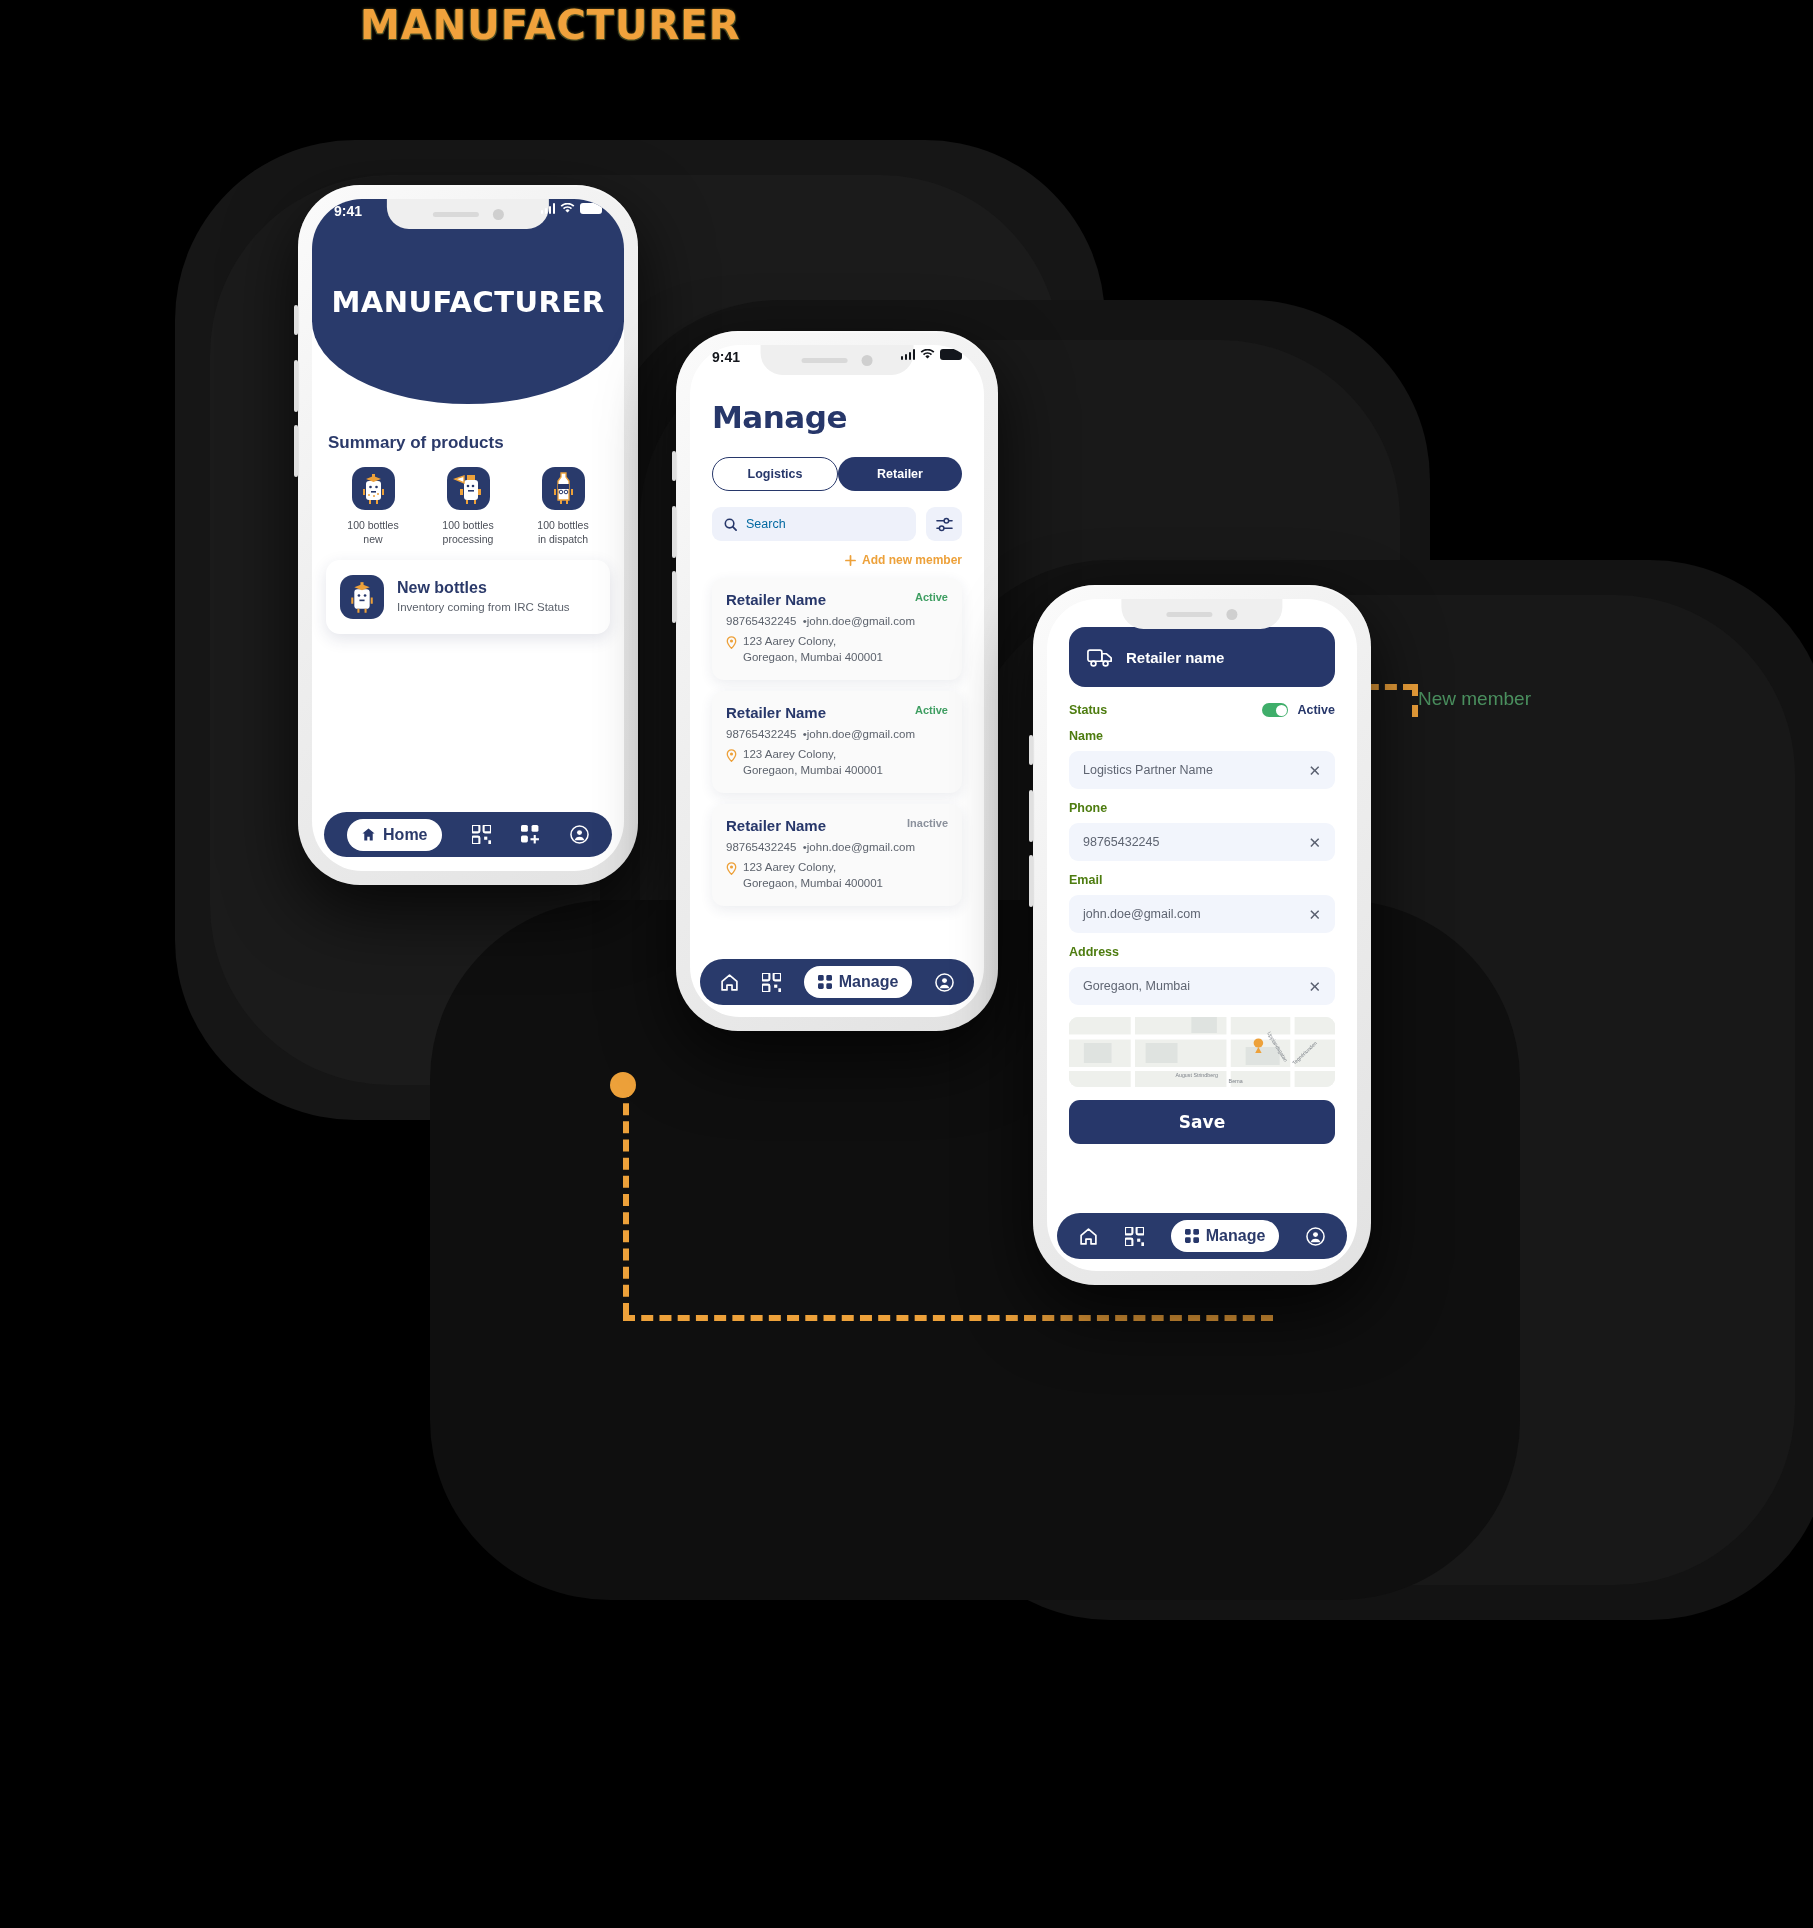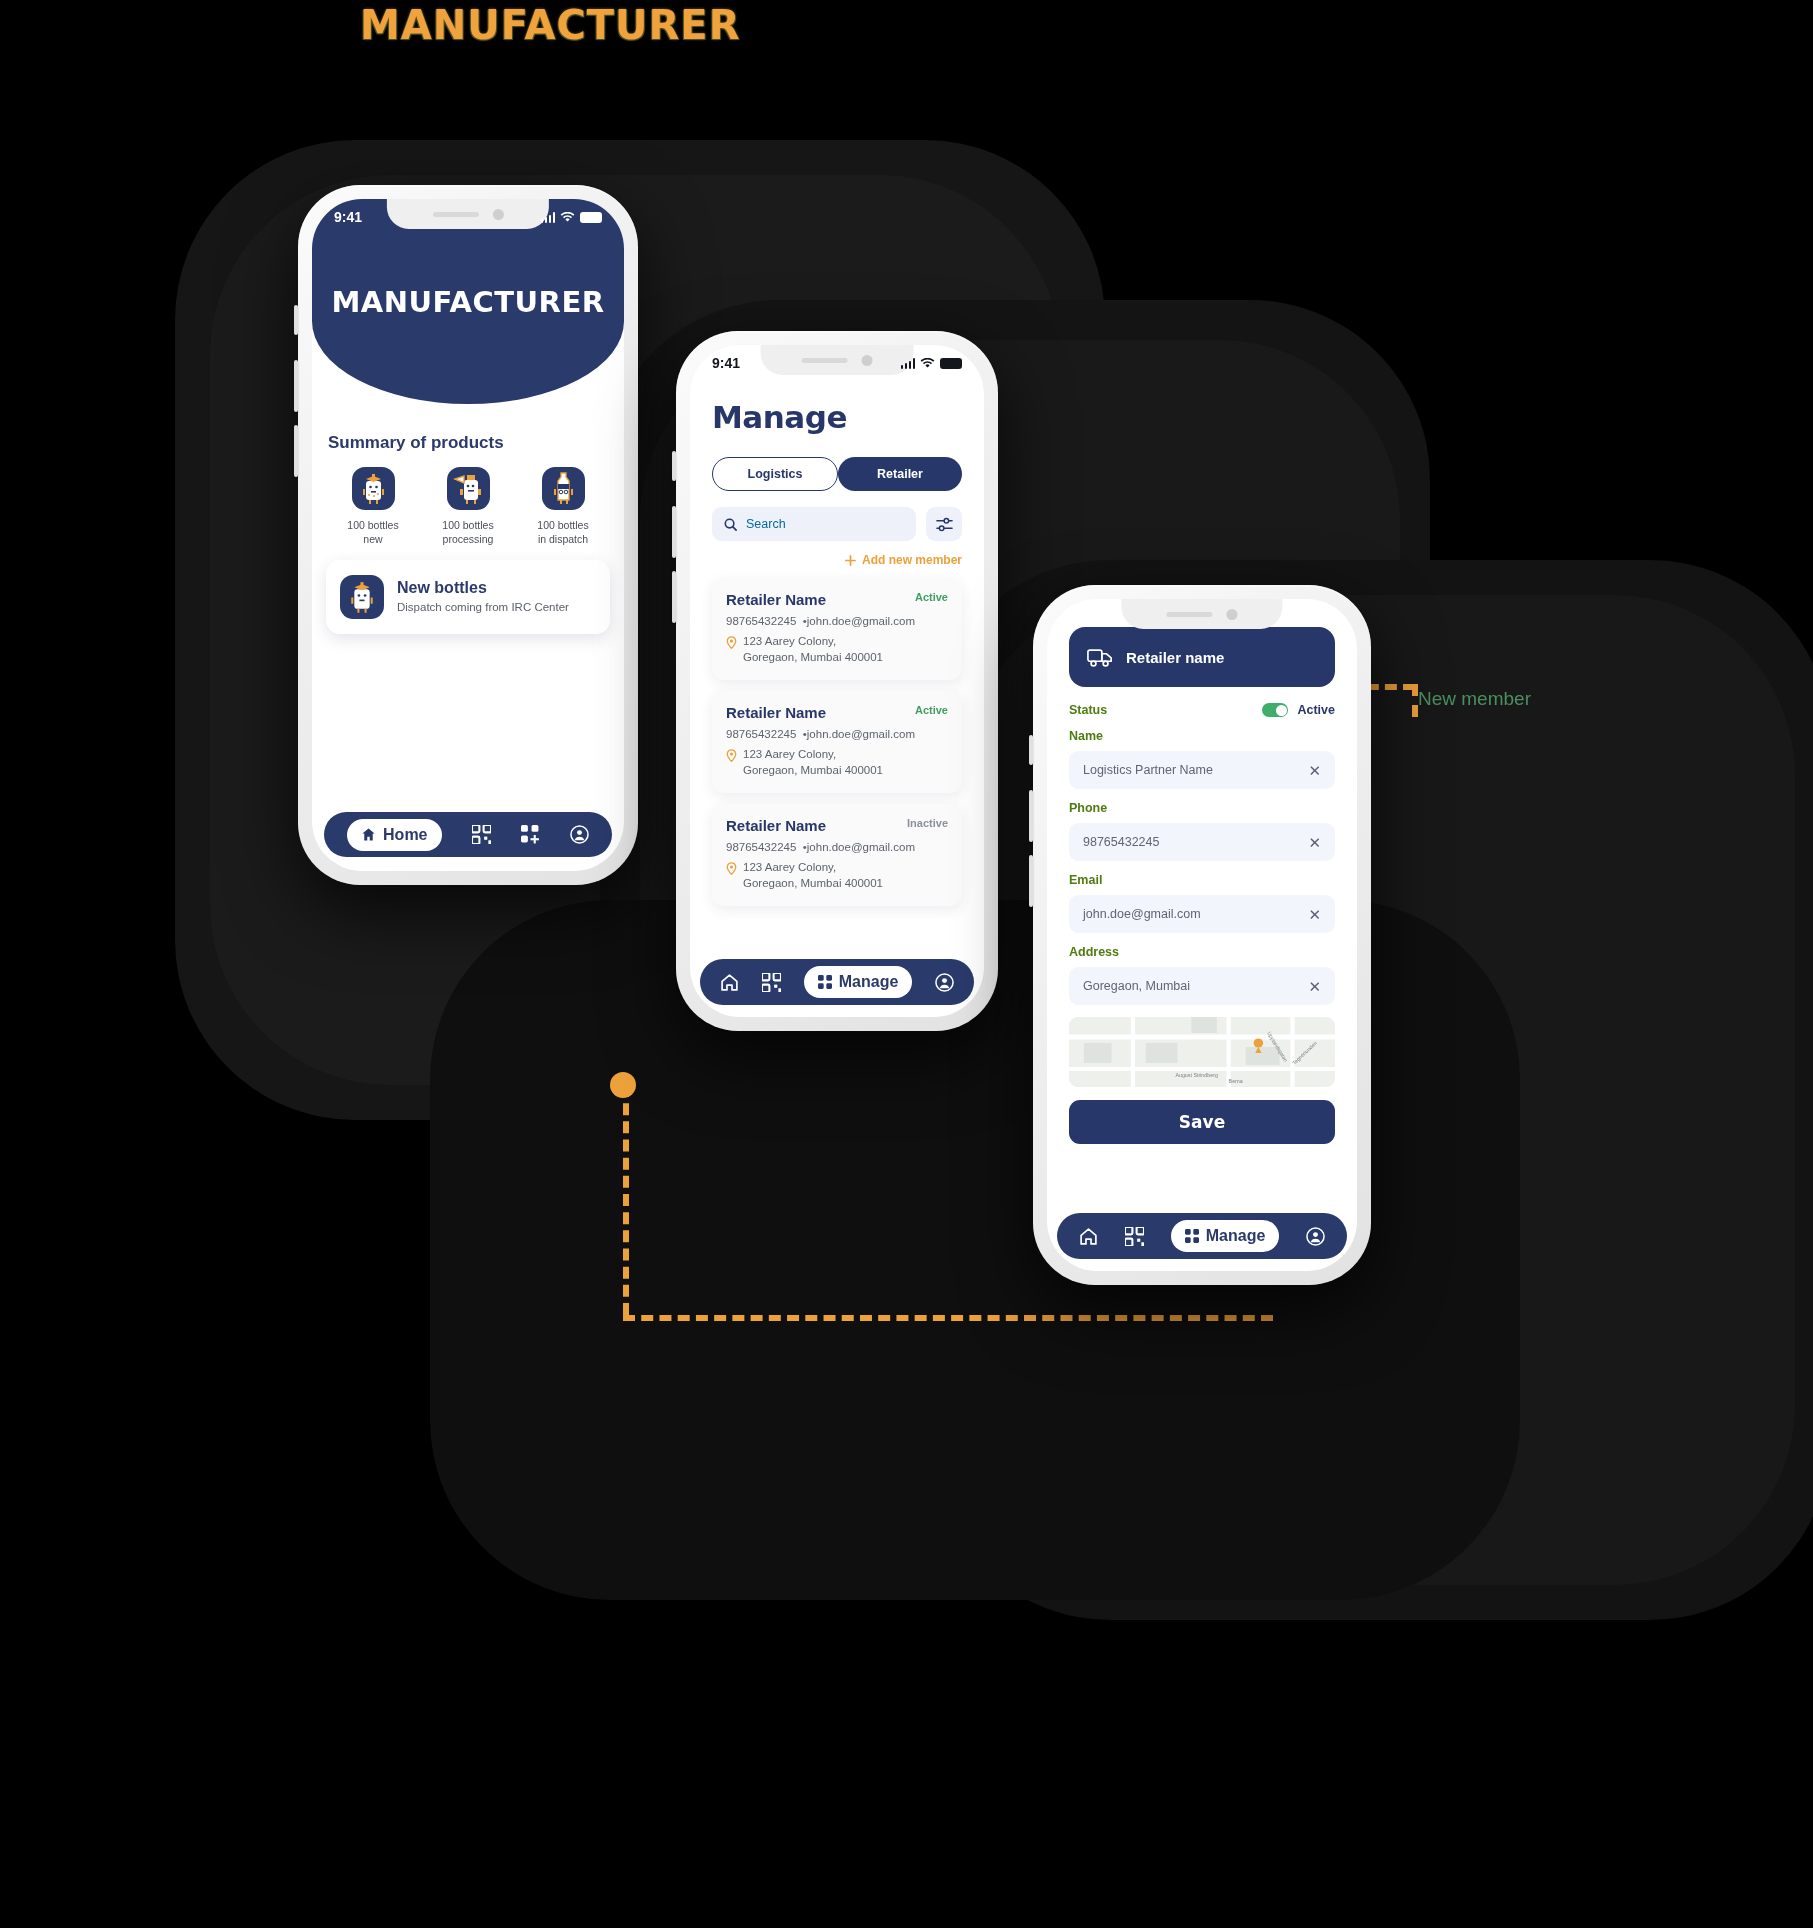--- a/index.html
+++ b/index.html
@@ -62,21 +62,21 @@
   .notch {
     position:absolute; left:50%; transform:translateX(-50%); top:0;
     width:52%; height:30px; background:#efefef;
     border-bottom-left-radius:22px; border-bottom-right-radius:22px;
     z-index:6; display:flex; align-items:center; justify-content:center; gap:14px;
   }
   .notch .spk { width:46px; height:5px; border-radius:3px; background:#d9d9d9; }
   .notch .cam { width:11px; height:11px; border-radius:50%; background:#cfcfcf; }
   .statusbar {
     position:absolute; top:0; left:0; right:0; height:32px; z-index:7;
-    display:flex; align-items:center; justify-content:space-between;
+    display:flex; align-items:flex-start; justify-content:space-between;
     padding: 4px 22px 0 22px; font-size:14px; font-weight:700;
   }
   .statusbar .right { display:flex; align-items:center; gap:5px; }
   .sbars { display:flex; align-items:flex-end; gap:1.5px; height:11px; }
   .sbars i { display:block; width:2.5px; background:currentColor; border-radius:1px; }
   .sbars i:nth-child(1){height:4px}.sbars i:nth-child(2){height:6px}
   .sbars i:nth-child(3){height:8px}.sbars i:nth-child(4){height:11px}
   .batt { width:22px; height:11px; border-radius:3px; background:currentColor; }
 
   
@@ -315,21 +315,21 @@
               <rect x="20" y="7" width="3" height="4" fill="#eda13a"></rect>
               <path d="M13 22h-2v6h2zM30 22h2v6h-2z" fill="#eda13a"></path>
               <path d="M17 33v4h2v-4zM24 33v4h2v-4z" fill="#eda13a"></path>
               <circle cx="18.5" cy="20" r="1.3" fill="#27376a"></circle>
               <circle cx="24.5" cy="20" r="1.3" fill="#27376a"></circle>
               <path d="M19 24h5v1.6h-5z" fill="#27376a"></path>
             </svg>
           </div>
           <div>
             <h4>New bottles</h4>
-            <p>Dispatch coming from IRC Center</p>
+            <p>Inventory coming from IRC Status</p>
           </div>
         </div>
 
       </div>
 
       <div class="navbar">
         <div class="nav-pill">
           <svg width="15" height="15" viewBox="0 0 16 16">
               <path d="M8 1.6 1.5 7h2v7.4h3.2v-4h2.6v4h3.2V7h2z" fill="#27376a"></path>
             </svg>

